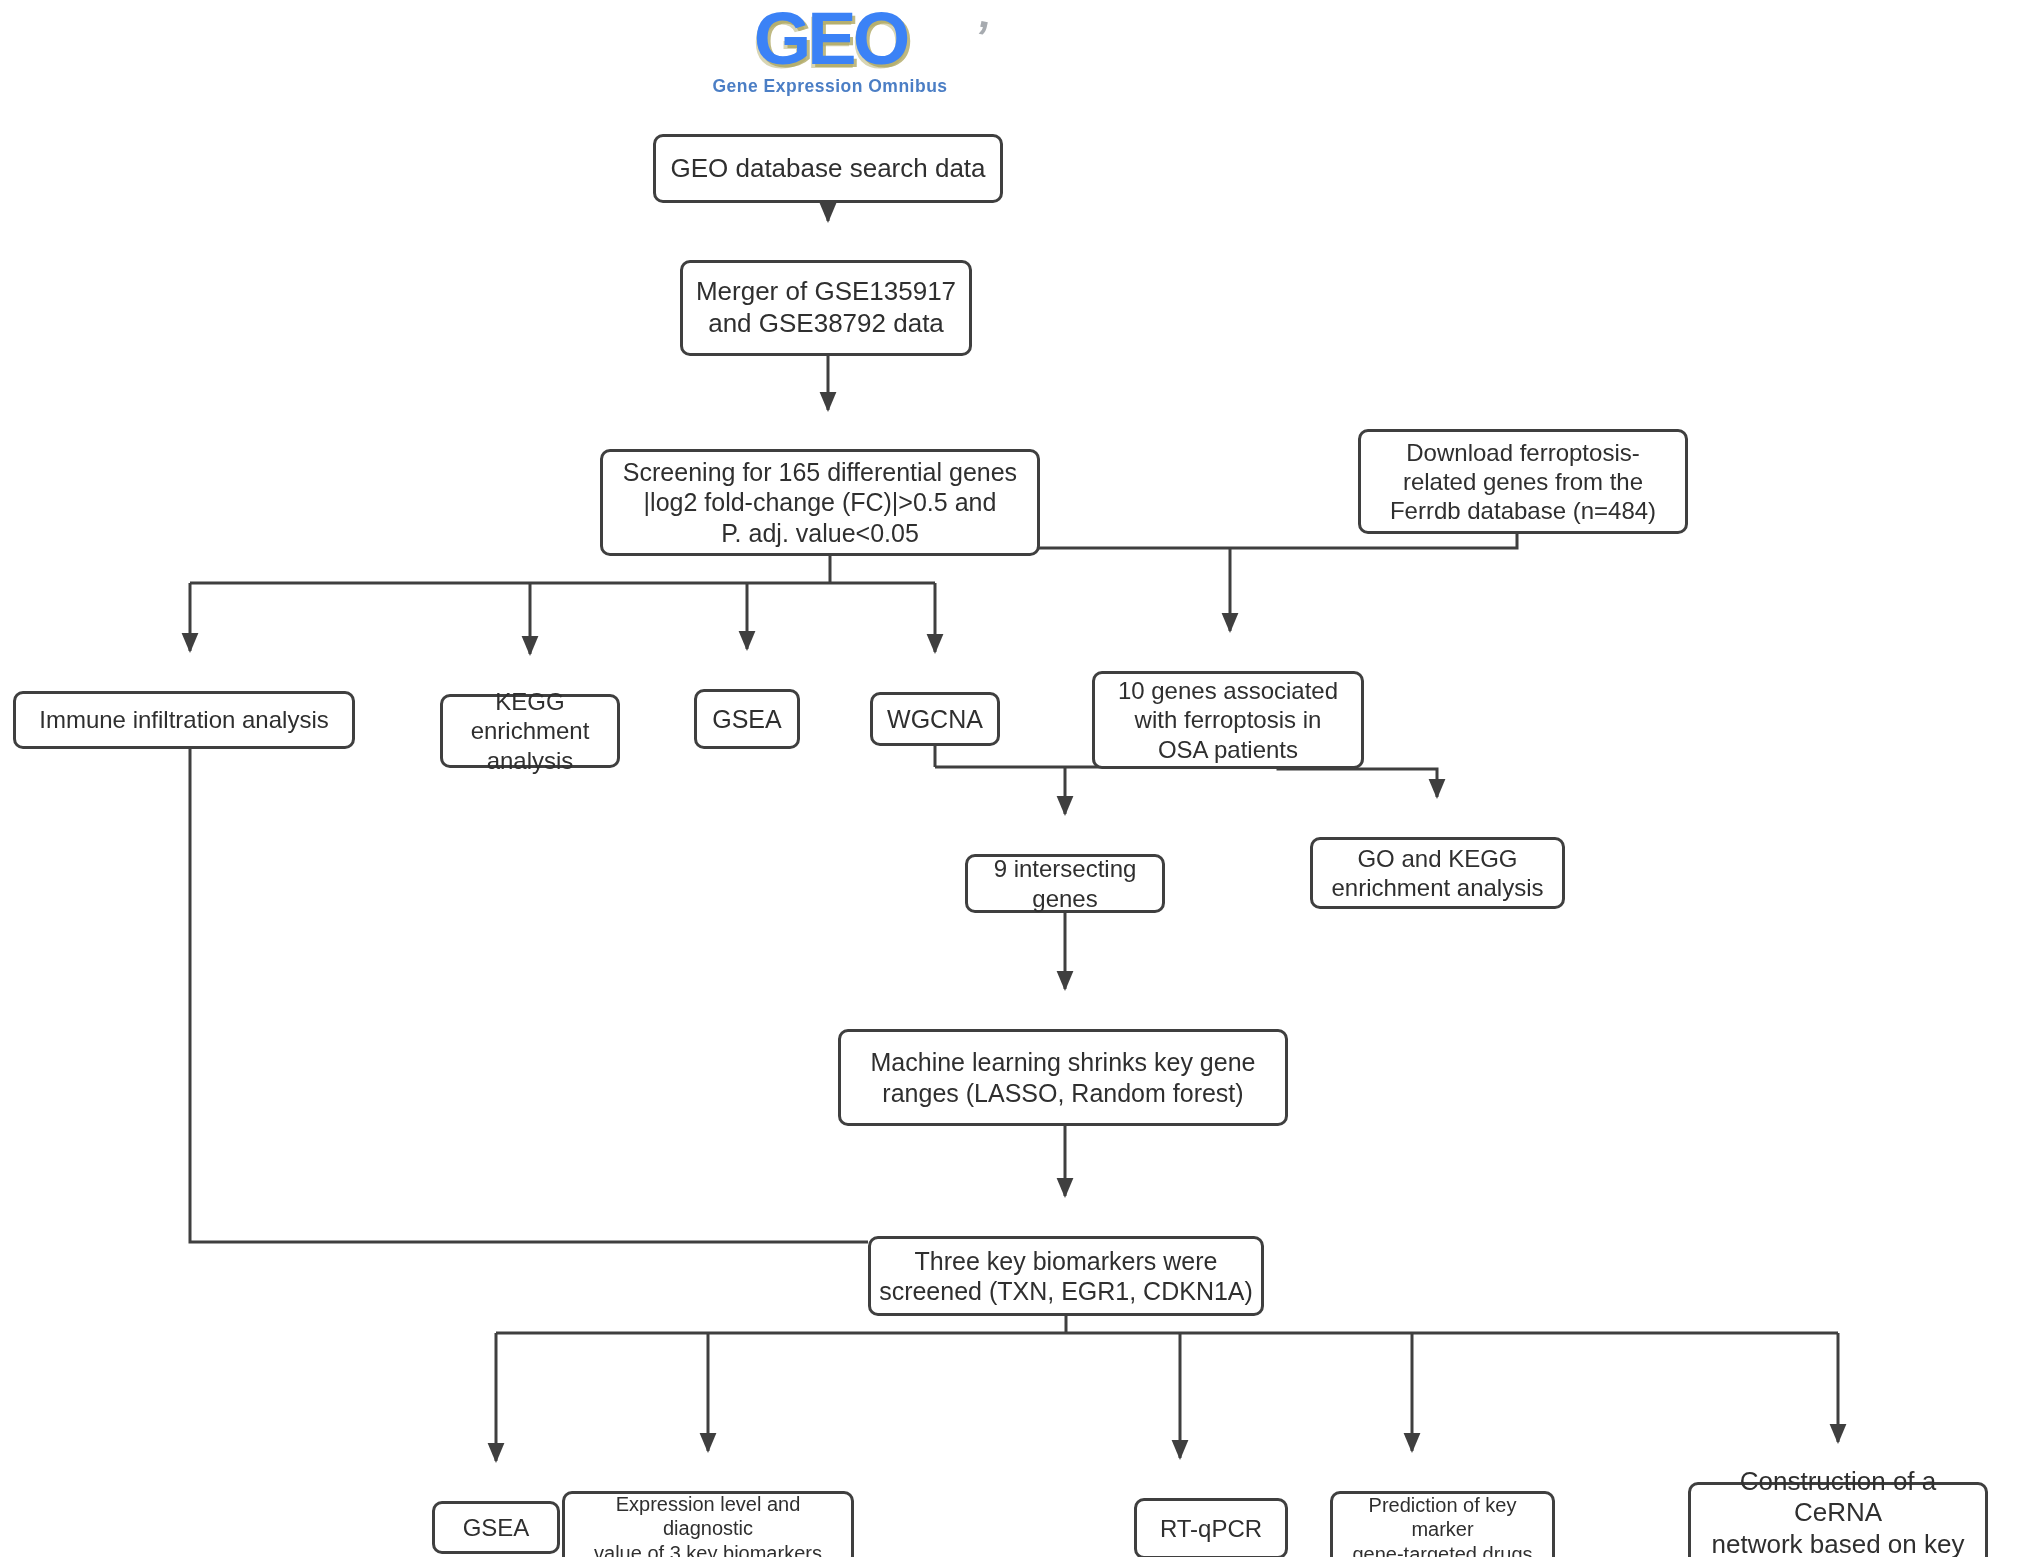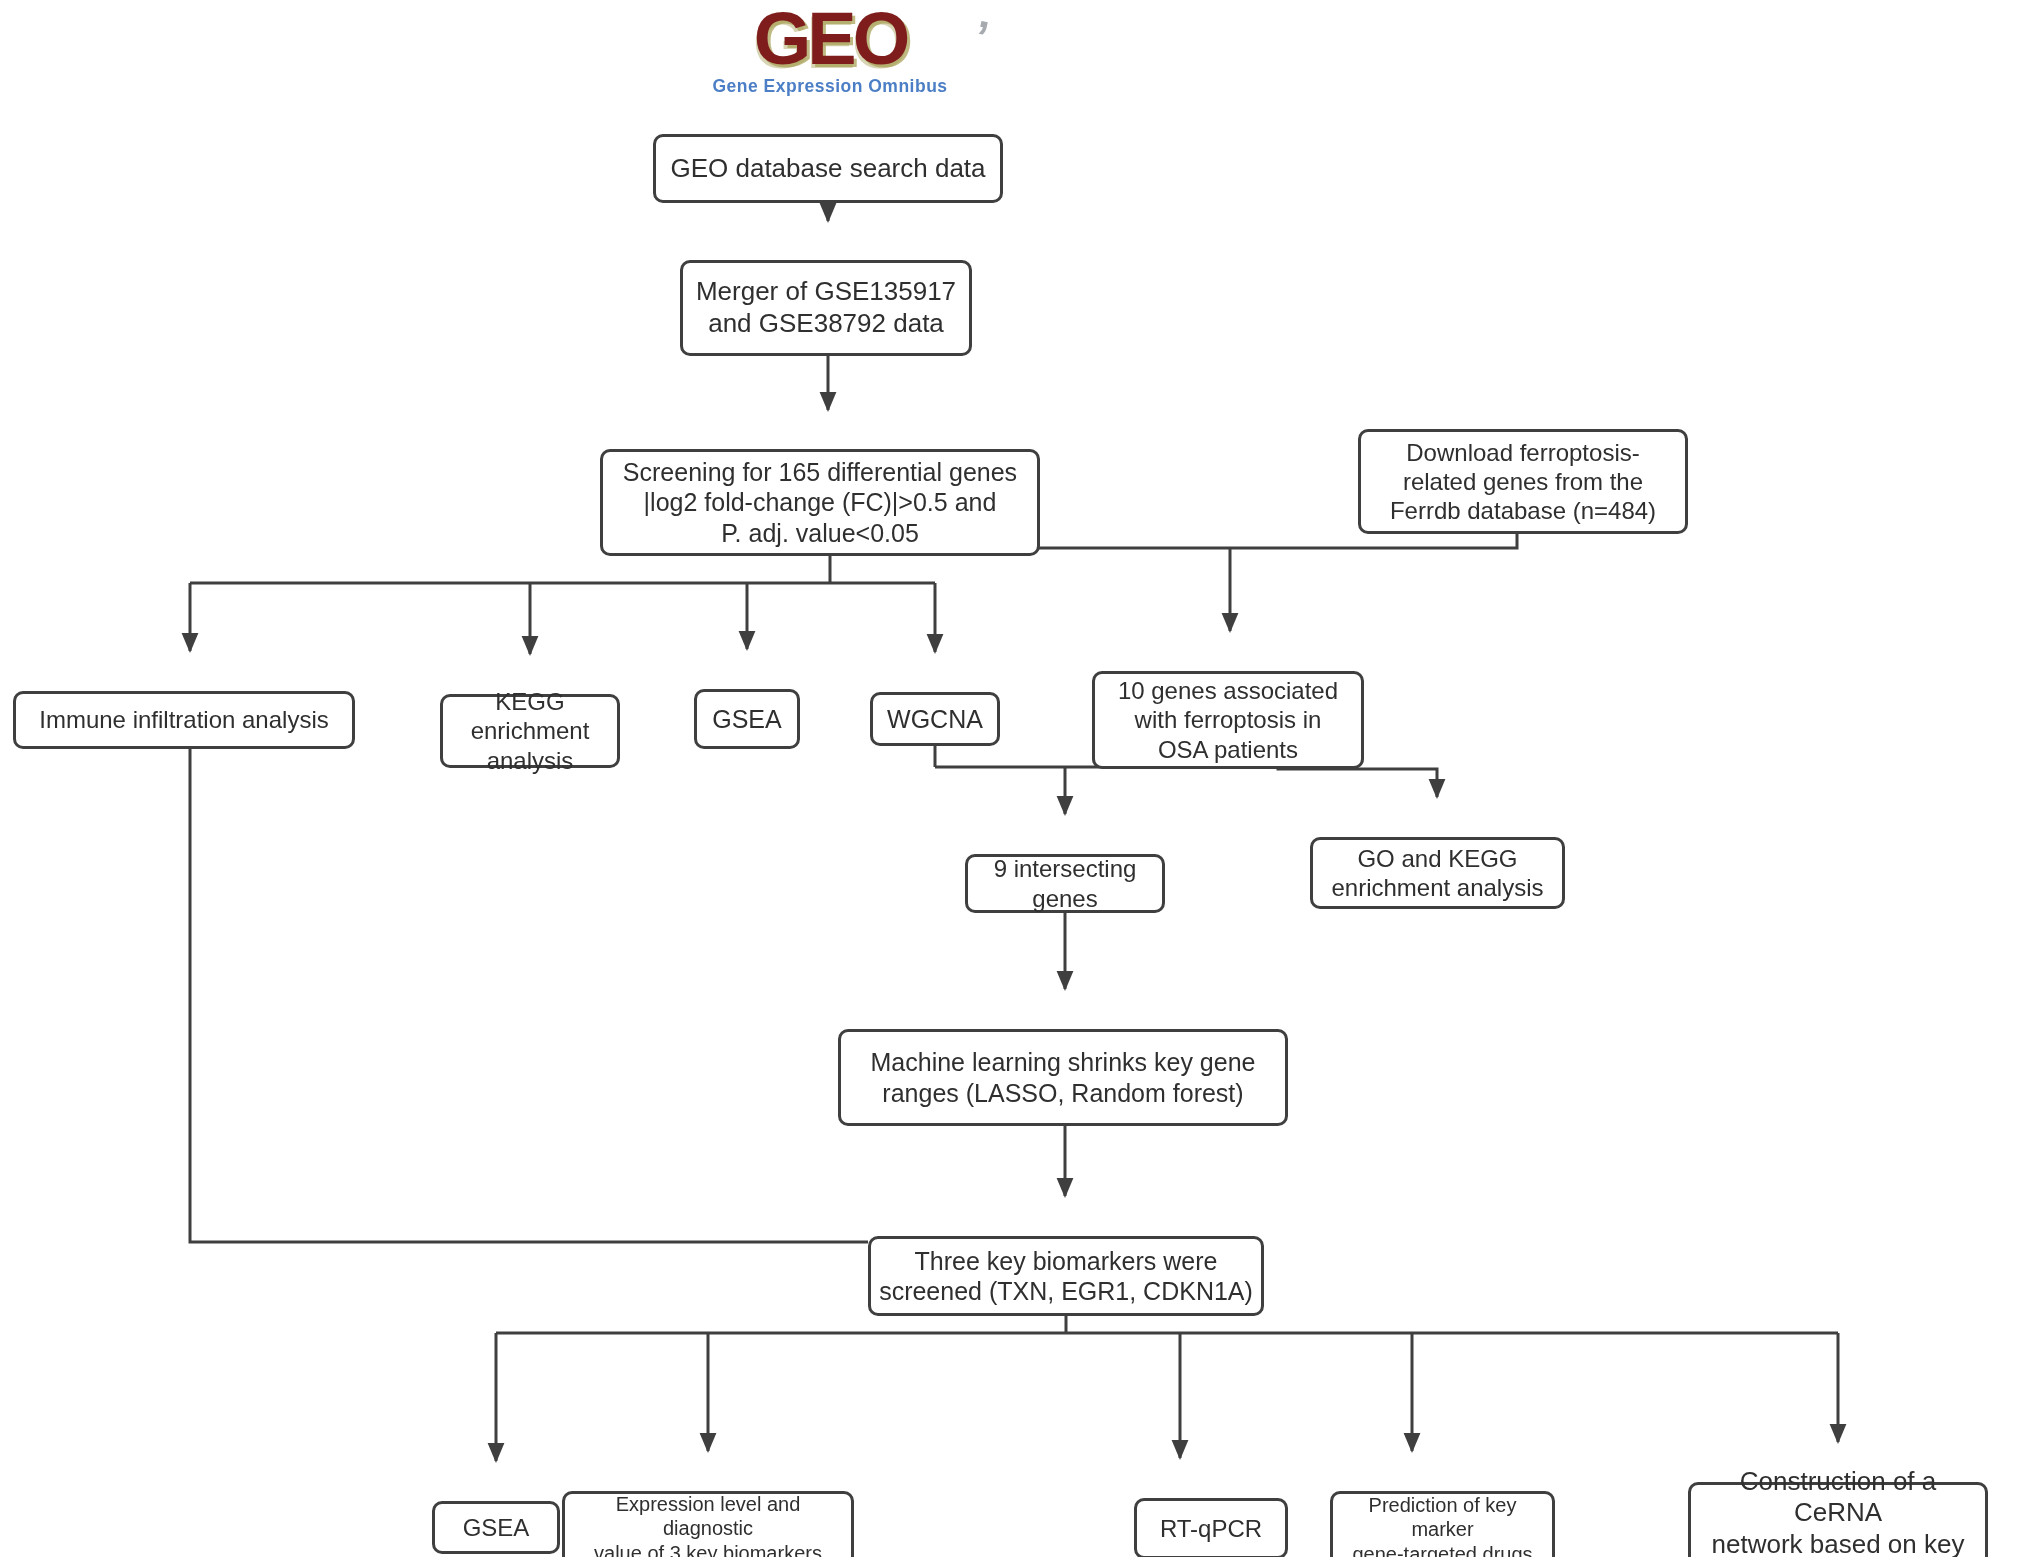--- a/index.html
+++ b/index.html
@@ -29,21 +29,21 @@
     color:#2f2f2f;
     padding:2px 6px;
   }
   
   #logo{
     position:absolute;left:700px;top:4px;width:260px;
     text-align:center;z-index:2;
   }
   #logo .geo{
     font-size:74px;font-weight:bold;letter-spacing:-4px;
-    color:#7f1d1d;
+    color:#3b82f6;
     text-shadow:3px 3px 0 rgba(169,162,88,0.75), -1px 4px 0 rgba(169,162,88,0.45);
     line-height:0.95;
     display:block;
   }
   #logo .tagline{
     display:block;
     margin-top:2px;
     font-size:17.5px;font-weight:bold;color:#4b7ec5;
     letter-spacing:0.5px;
   }

